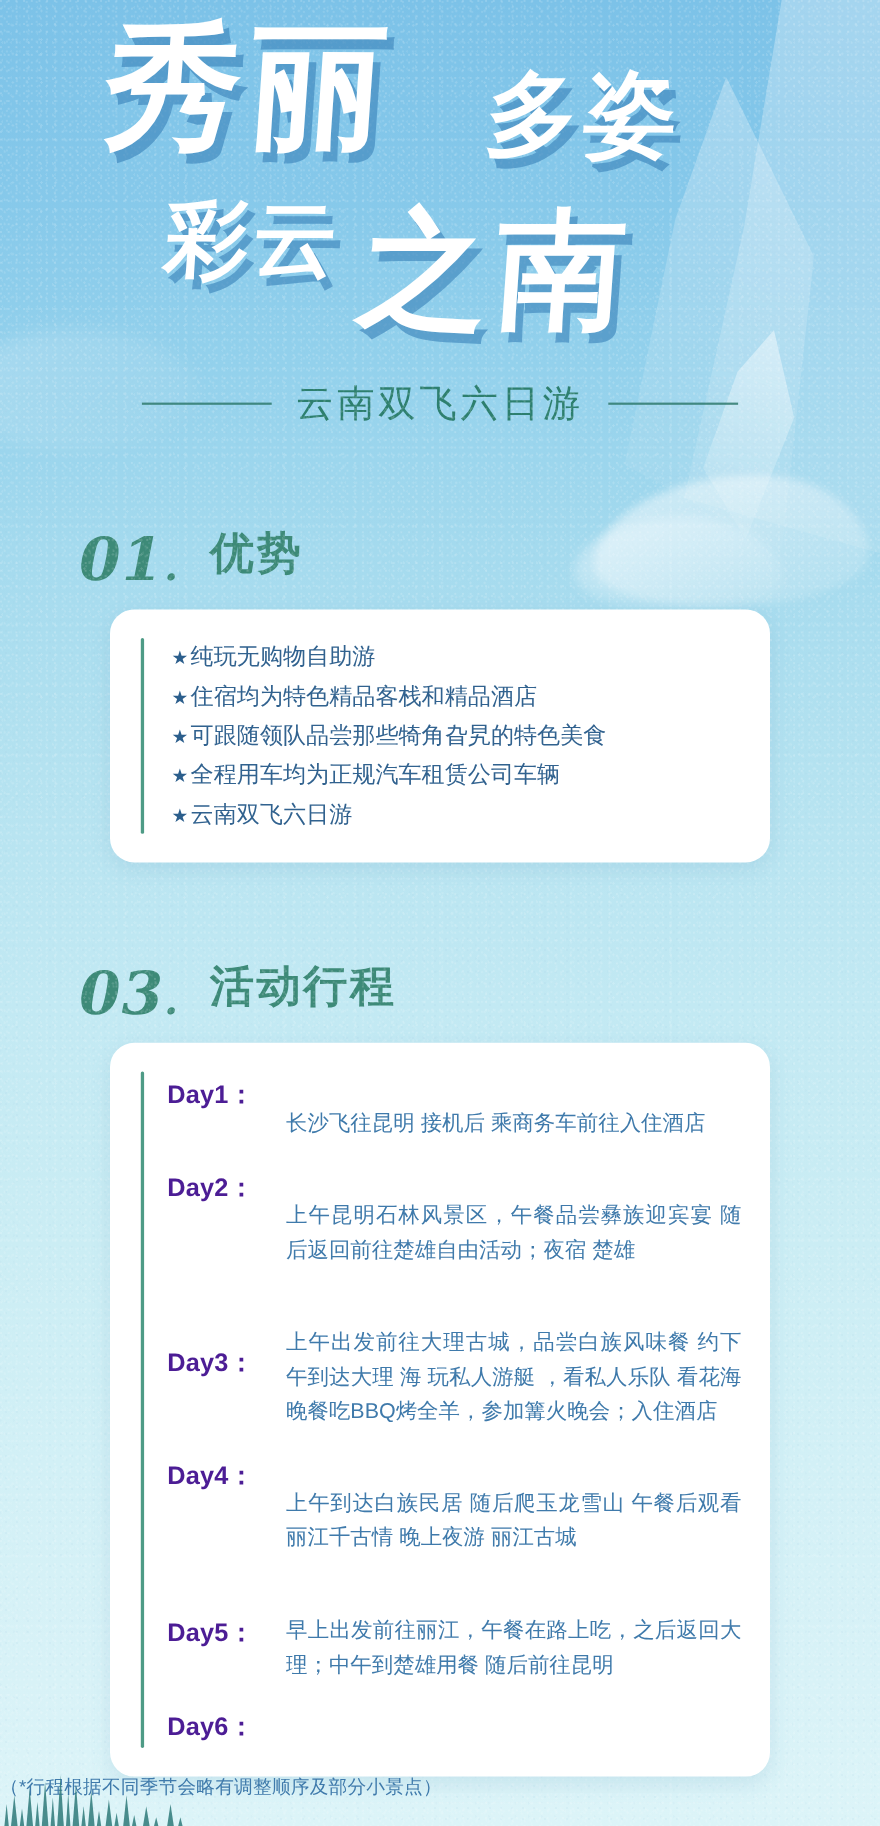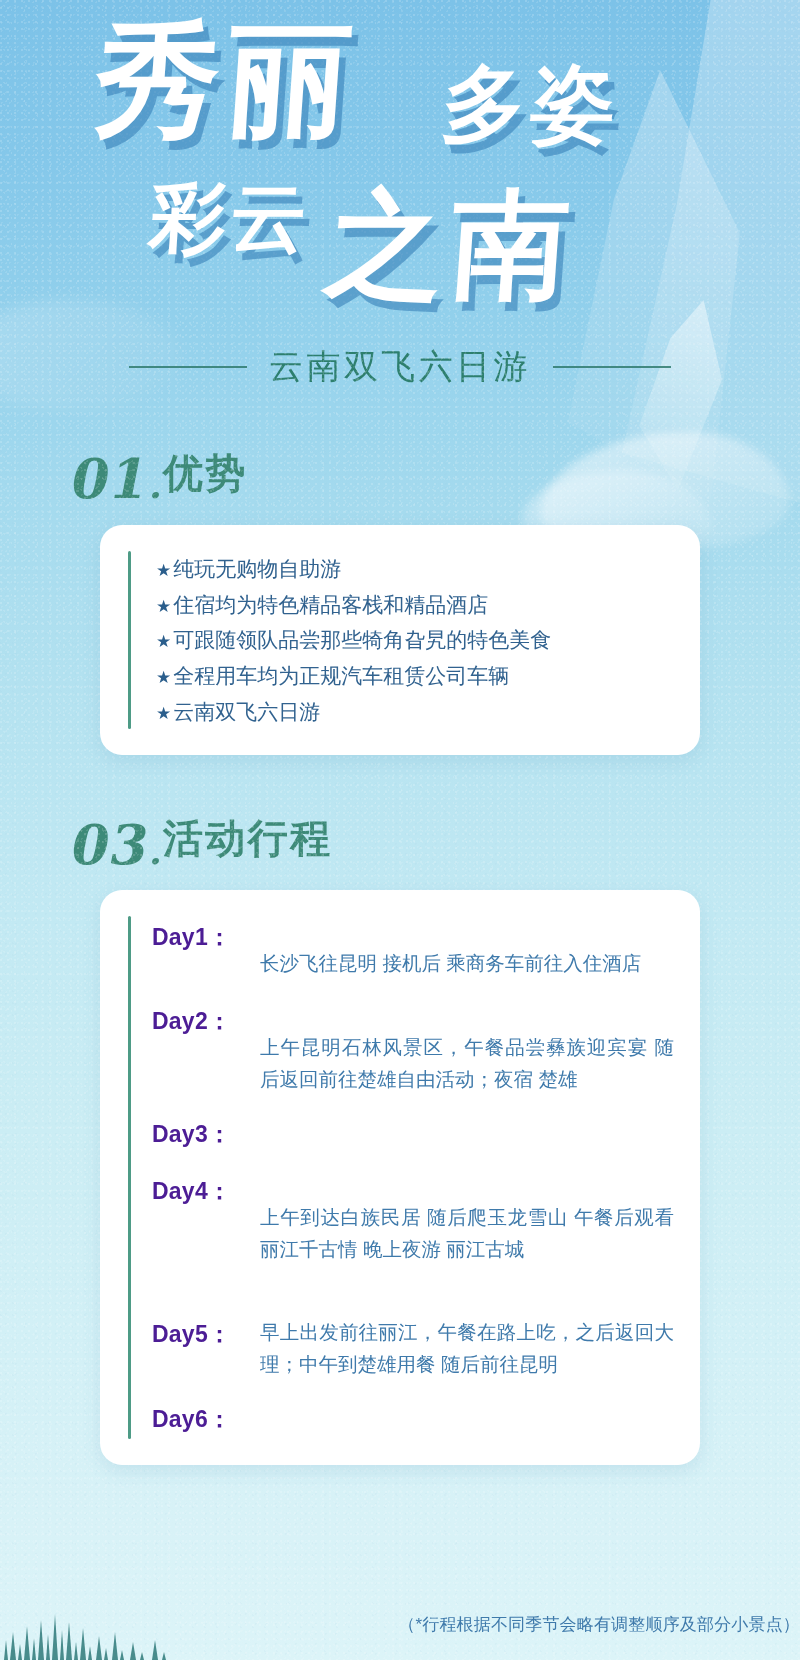--- a/index.html
+++ b/index.html
@@ -115,23 +115,23 @@
   .subtitle {
     color:#2d7f6e;
     font-size:34px;
     font-weight:400;
     letter-spacing:.10em;
     white-space:nowrap;
   }
 
   
   .sec-head {
-    display:flex; align-items:flex-end; gap:0;
+    display:flex; align-items:flex-end; gap:28px;
     padding-left:72px;
-    margin-top:56px;
+    margin-top:85px;
     margin-bottom:20px;
     text-align:right;
   }
   .sec-num {
     font-family:"DejaVu Serif","Liberation Serif",serif;
     font-style:italic;
     font-weight:700;
     font-size:54px;
     color:#3d8a78;
     line-height:.92;
@@ -199,21 +199,21 @@
     text-align:justify;
     text-justify:inter-ideograph;
     margin-top:28px;
   }
   .day-row.mid .day-label { align-self:center; padding-top:0; }
 
   
   .footnote {
     position:absolute;
     left:0; right:0; bottom:24px;
-    text-align:right;
+    text-align:left;
     color:#3f7aab;
     font-size:17px;
     letter-spacing:.01em;
   }
 
   
   .grass { position:absolute; left:0; bottom:0; width:250px; height:58px; }
 </style>
 </head>
 <body>
@@ -287,20 +287,21 @@
         <div class="day-text">长沙飞往昆明  接机后 乘商务车前往入住酒店</div>
       </div>
 
       <div class="day-row">
         <div class="day-label">Day2：</div>
         <div class="day-text">上午昆明石林风景区，午餐品尝彝族迎宾宴 随后返回前往楚雄自由活动；夜宿 楚雄</div>
       </div>
 
       <div class="day-row mid">
         <div class="day-label">Day3：</div>
+        <div class="day-text">上午出发前往大理古城，品尝白族风味餐 约下午到达大理 海 玩私人游艇 ，看私人乐队 看花海 晚餐吃BBQ烤全羊，参加篝火晚会；入住酒店</div>
       </div>
 
       <div class="day-row">
         <div class="day-label">Day4：</div>
         <div class="day-text">上午到达白族民居 随后爬玉龙雪山 午餐后观看丽江千古情  晚上夜游 丽江古城</div>
       </div>
 
       <div class="day-row mid">
         <div class="day-label">Day5：</div>
         <div class="day-text">早上出发前往丽江，午餐在路上吃，之后返回大理；中午到楚雄用餐 随后前往昆明</div>

